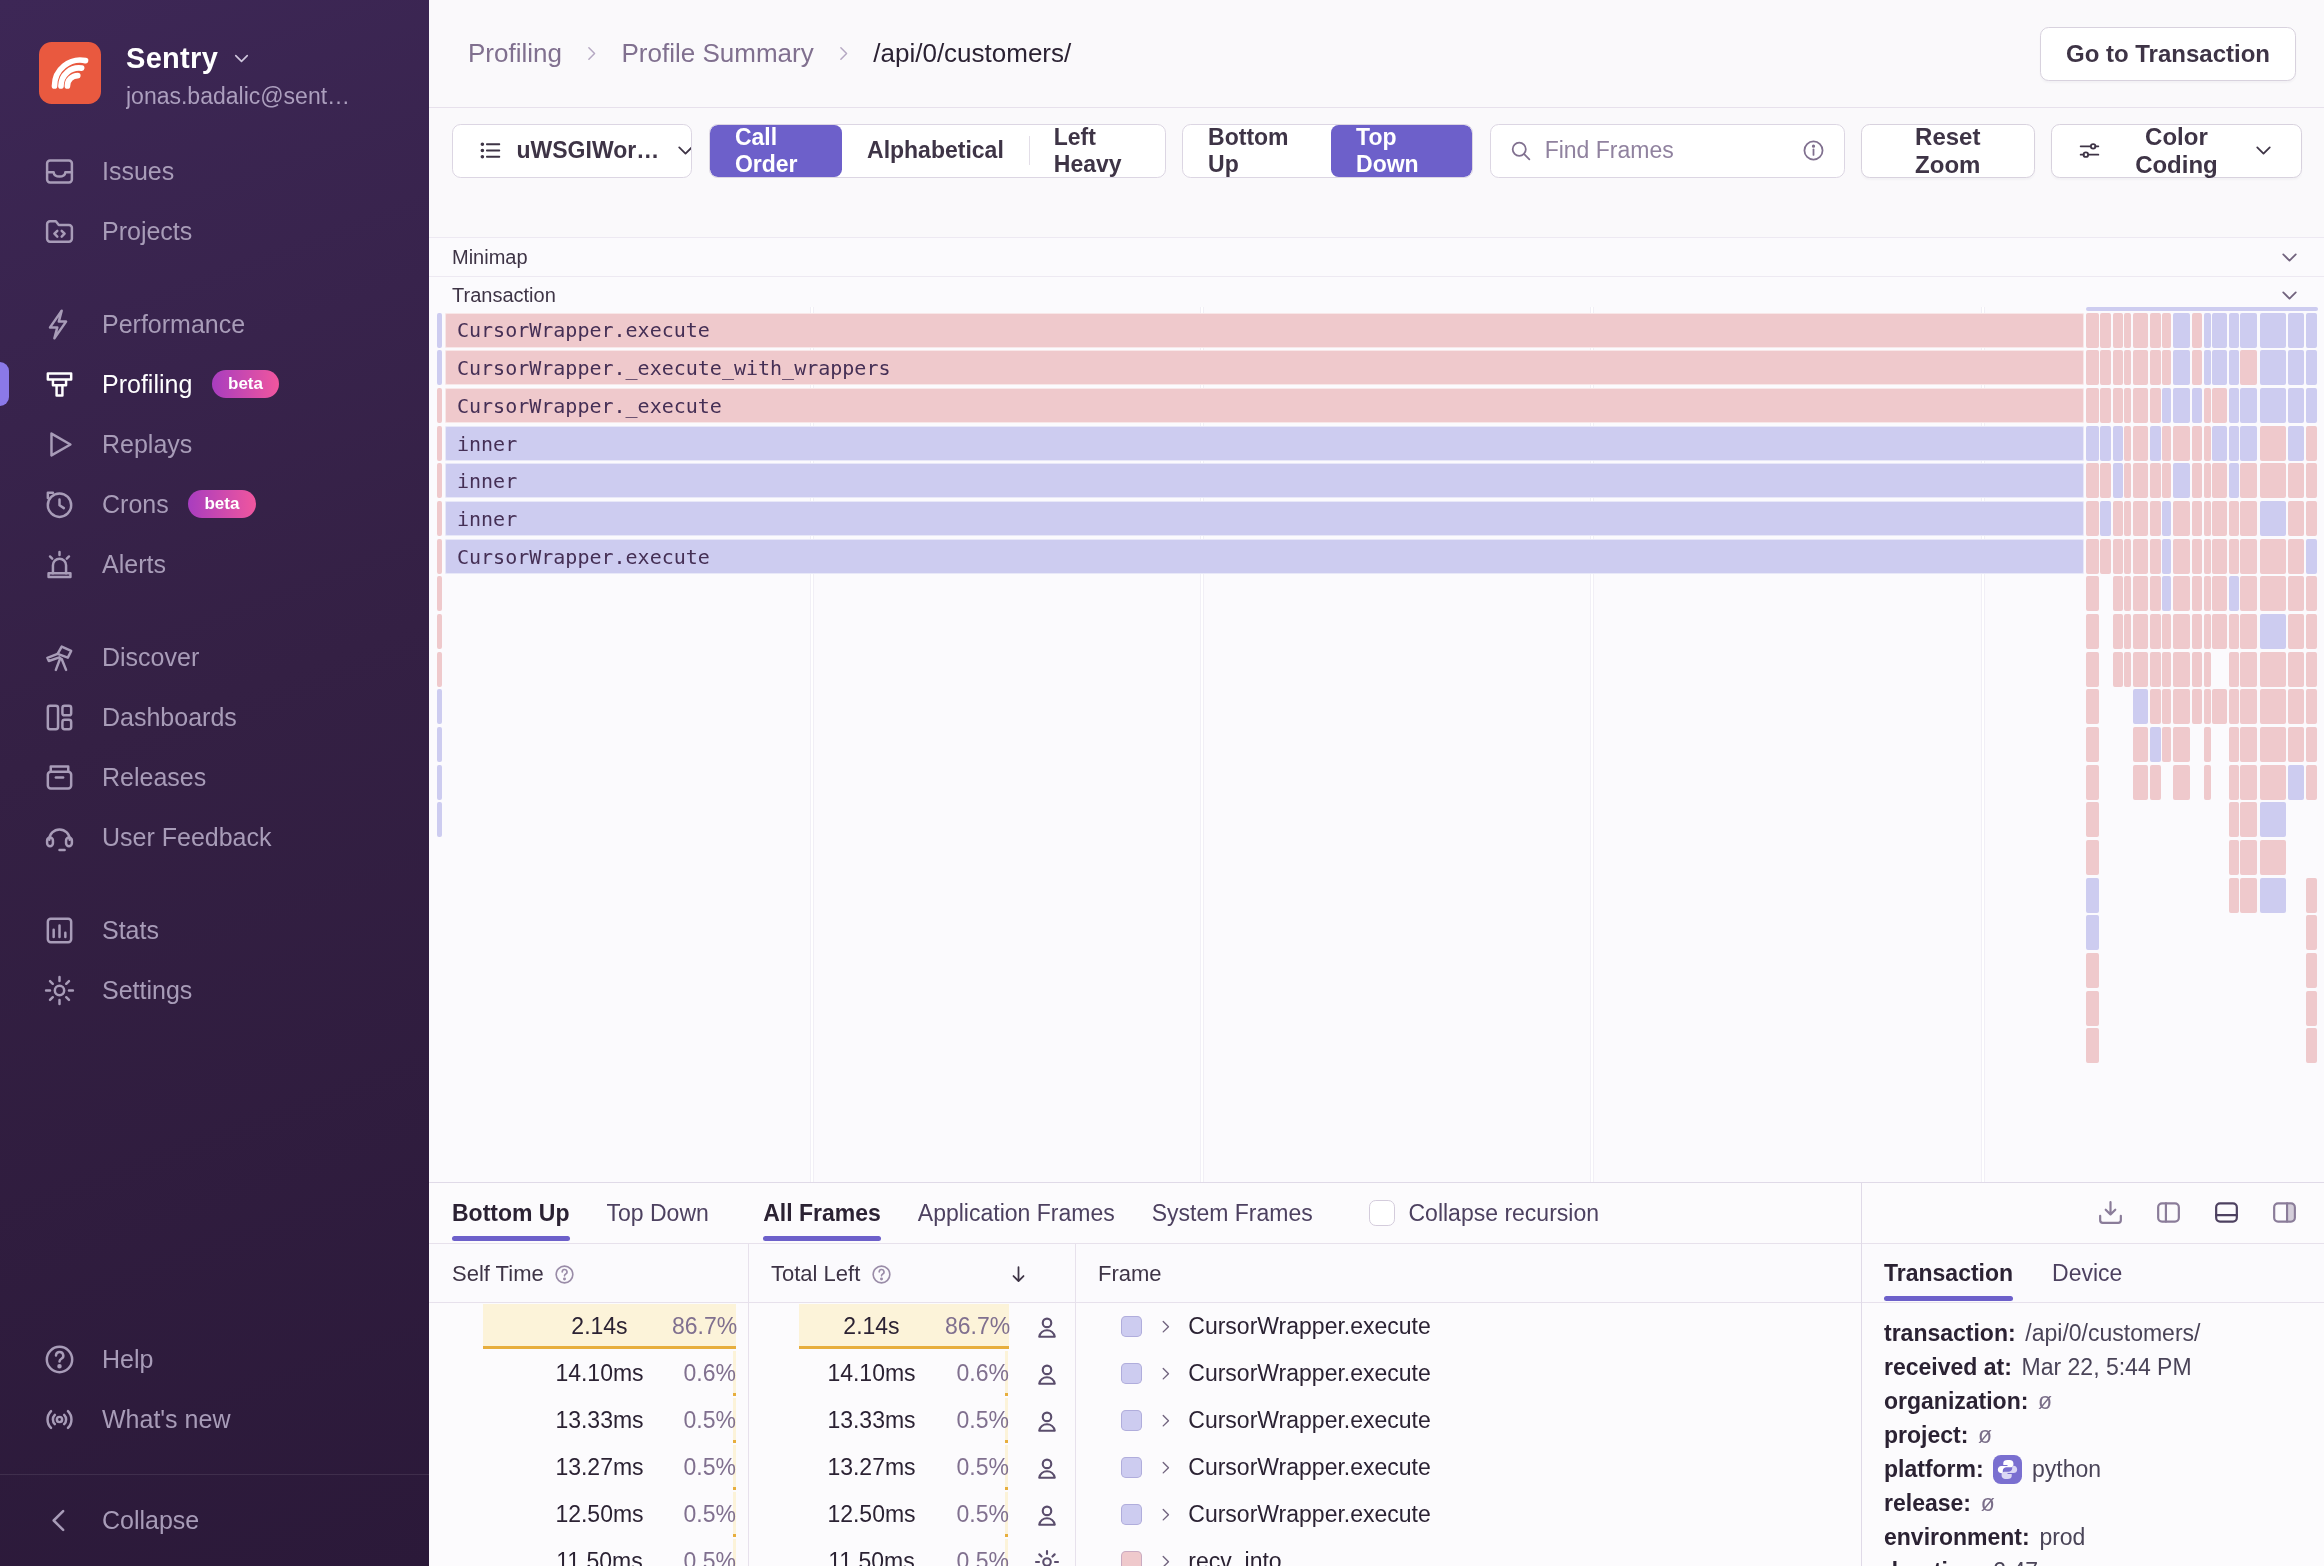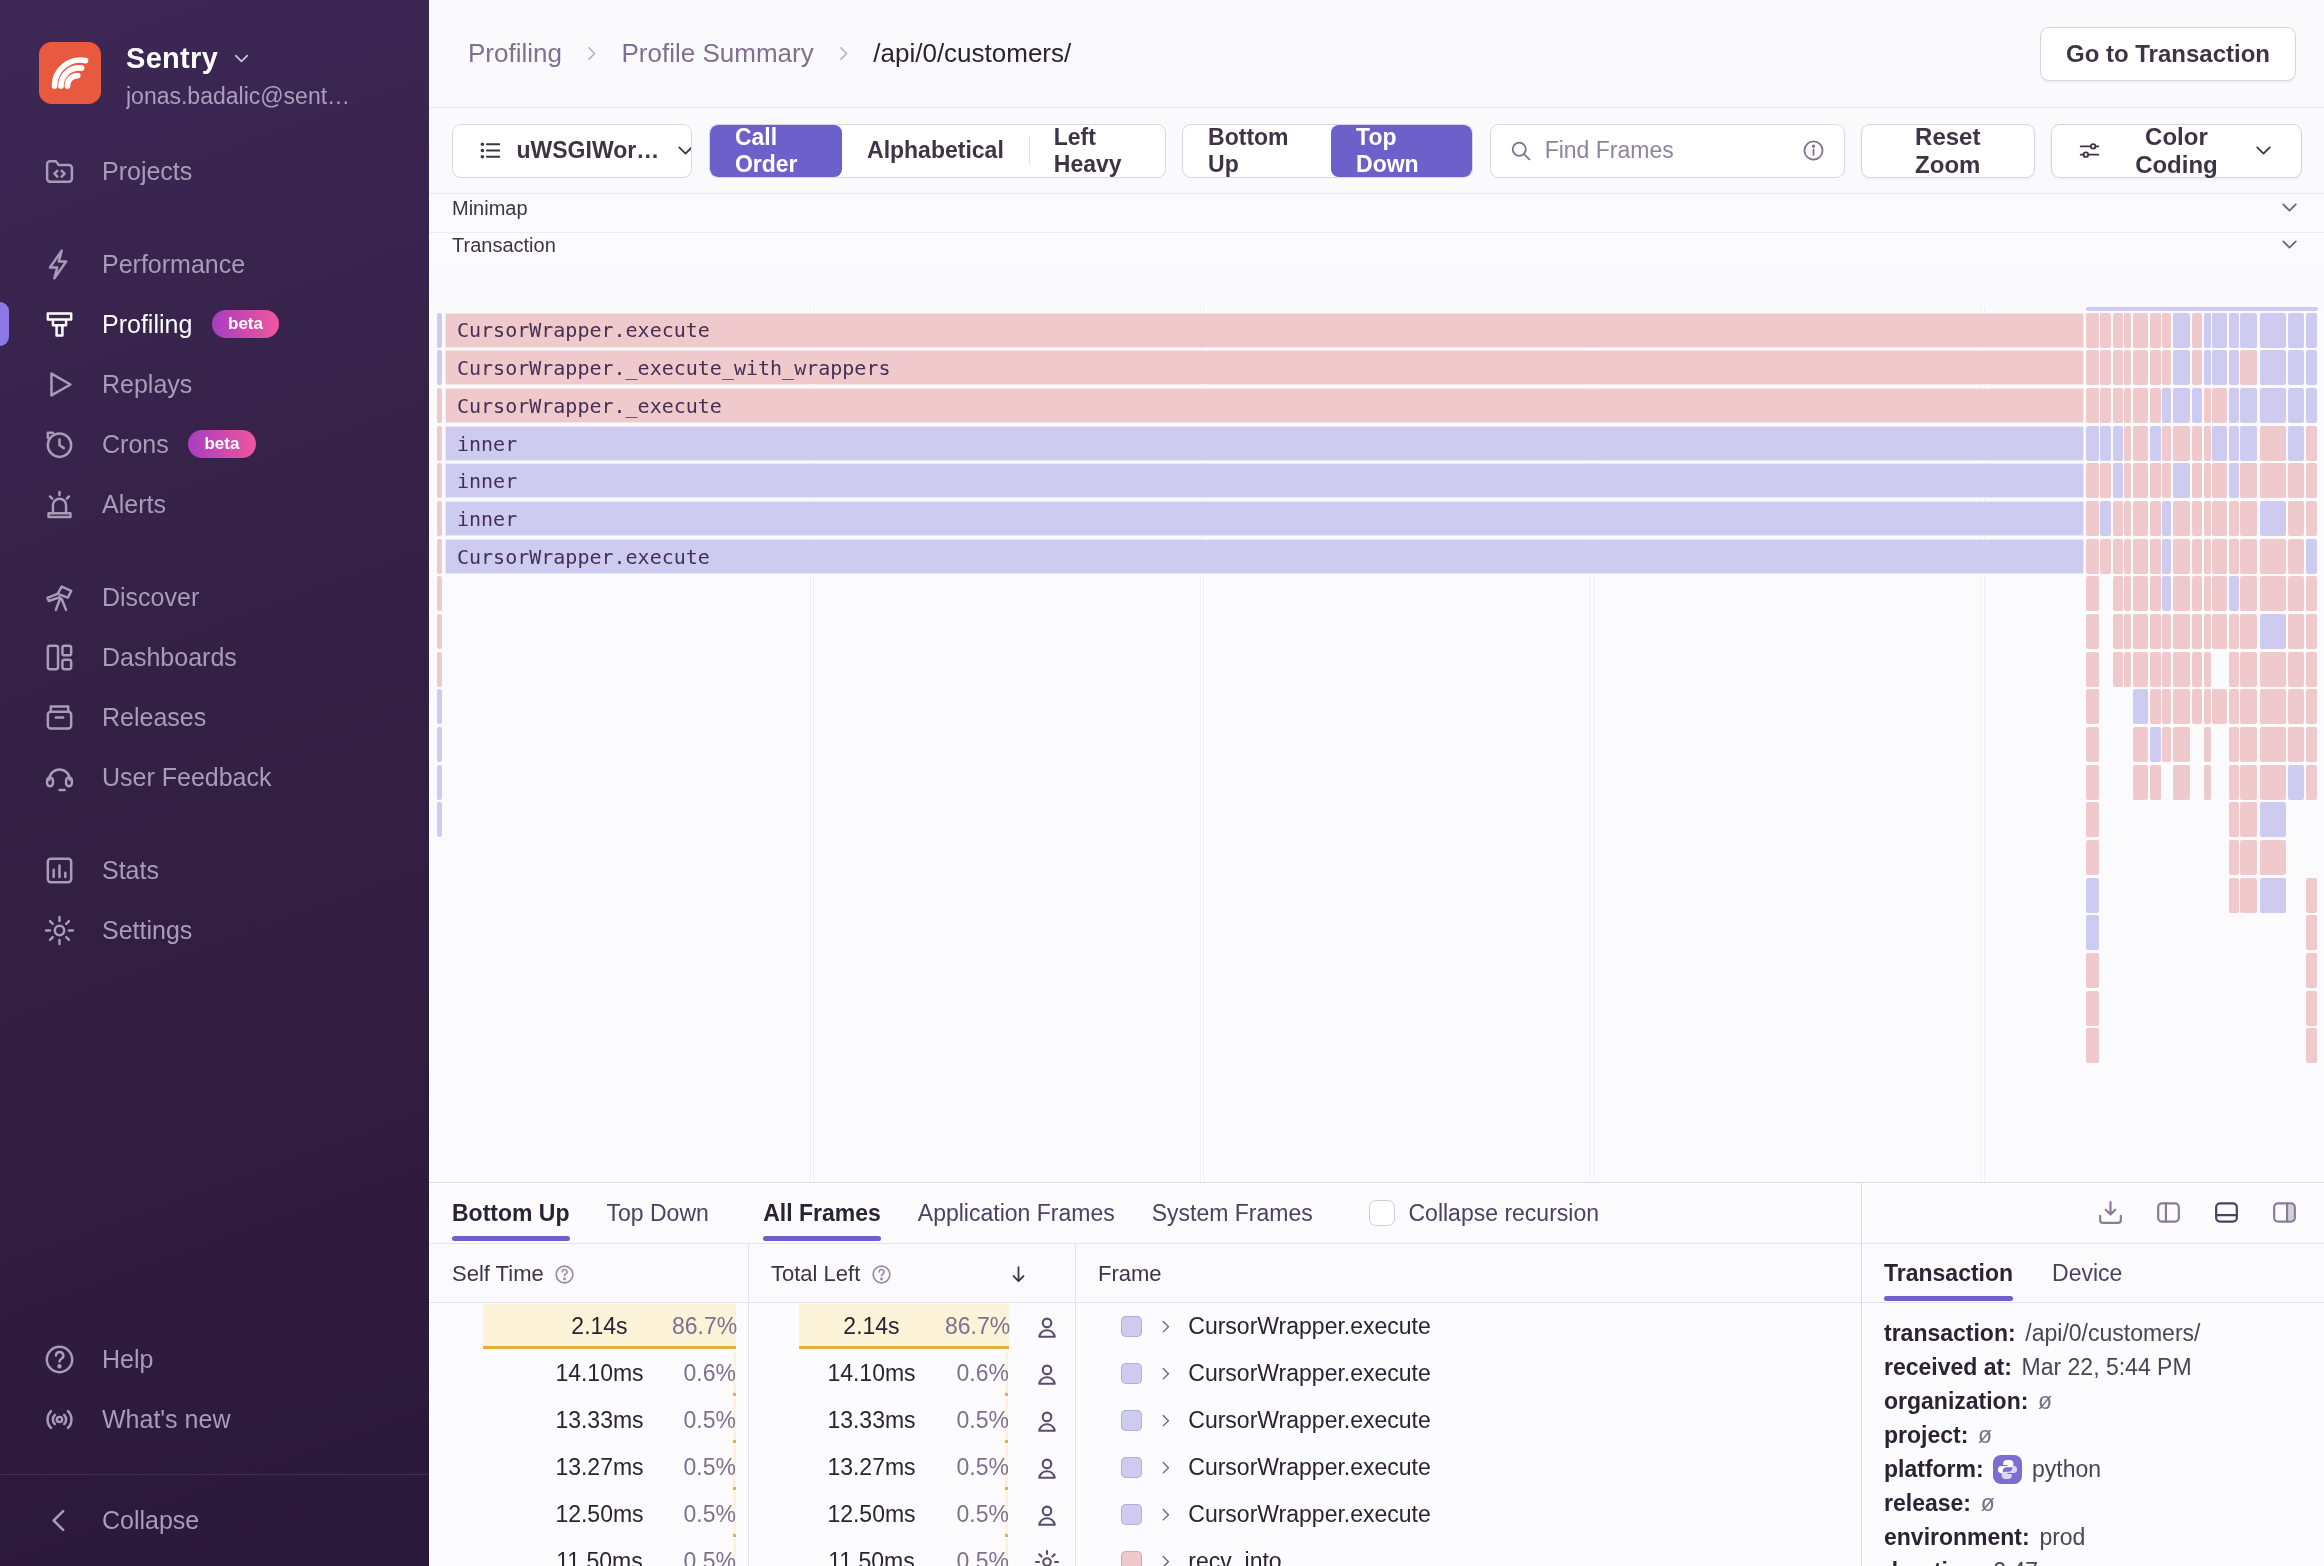--- a/index.html
+++ b/index.html
@@ -55,21 +55,21 @@
   .seg.divided::before { content:""; position:absolute; left:0; top:11.6px; bottom:11.6px; width:1px; background:#E3DEE8; }
   .search { display:flex; align-items:center; height:54px; background:#fff; border:1px solid #DCD6E3;
     border-radius:8.7px; padding:0 17.4px; width:355px; }
   .search input { border:none; outline:none; flex:1; font-size:23px; color:#3E3446; margin-left:11.6px;
     font-family:"Liberation Sans",sans-serif; background:transparent; min-width:0; }
   .search input::placeholder { color:#90829F; }
   .s-ic { width:25px; height:25px; color:#80708F; flex:none; }
 
   
   .trow { position:absolute; left:0; right:0; background:#FBFAFD; border-top:1px solid #EDE9F2;
-    display:flex; align-items:flex-end; padding:12px 23px; font-size:20px; color:#3E3446; }
+    display:flex; align-items:center; padding:12px 23px; font-size:20px; color:#3E3446;margin-top:44px; }
   .trow .chev { width:25px; height:25px; color:#71637E; }
   #row-minimap { top:193px; height:39px; }
   #row-transaction { top:232px; height:37px; }
   #row-profile { top:268px; height:39px; border-bottom:1px solid #EDE9F2;
     font-family:"DejaVu Sans Mono",monospace; font-size:19.3px; color:#44395A; }
   .tick-label { position:absolute; top:0; height:39px; line-height:39px; transform:translateX(-100%);
     font-family:"DejaVu Sans Mono",monospace; font-size:19.3px; color:#44395A; }
 
   
   .flame { position:absolute; left:0; top:307px; right:0; height:875px; background:#FBFAFD; overflow:hidden; }
@@ -152,20 +152,29 @@
               <svg viewBox="0 0 24 24" fill="none" stroke="currentColor" stroke-width="1.7" stroke-linecap="round" stroke-linejoin="round" style="width:100%;height:100%">
                 <path d="M6 9l6 6 6-6"></path>
               </svg>
             </span>
         </div>
         <div class="brand-email">jonas.badalic@sent…</div>
       </div>
     </div>
     <nav class="nav" id="nav">
         <div class="nav-section">
+          <div class="nav-item">
+            <span class="nicon">
+              <svg viewBox="0 0 24 24" fill="none" stroke="currentColor" stroke-width="1.7" stroke-linecap="round" stroke-linejoin="round" style="width:100%;height:100%">
+                <rect x="3.5" y="4.5" width="17" height="15" rx="2"></rect>
+                <path d="M3.5 12.5h4.5c0 1.8 1.8 3 4 3s4-1.2 4-3h4.5"></path>
+              </svg>
+            </span>
+            <span>Issues</span>
+          </div>
           <div class="nav-item">
             <span class="nicon">
               <svg viewBox="0 0 24 24" fill="none" stroke="currentColor" stroke-width="1.7" stroke-linecap="round" stroke-linejoin="round" style="width:100%;height:100%">
                 <path d="M3.5 7a2 2 0 0 1 2-2h4l2 2.5h7a2 2 0 0 1 2 2V17a2 2 0 0 1-2 2h-13a2 2 0 0 1-2-2z"></path>
                 <path d="M10.5 11.5l-2 2 2 2M13.5 11.5l2 2-2 2"></path>
               </svg>
             </span>
             <span>Projects</span>
           </div>
         </div>

